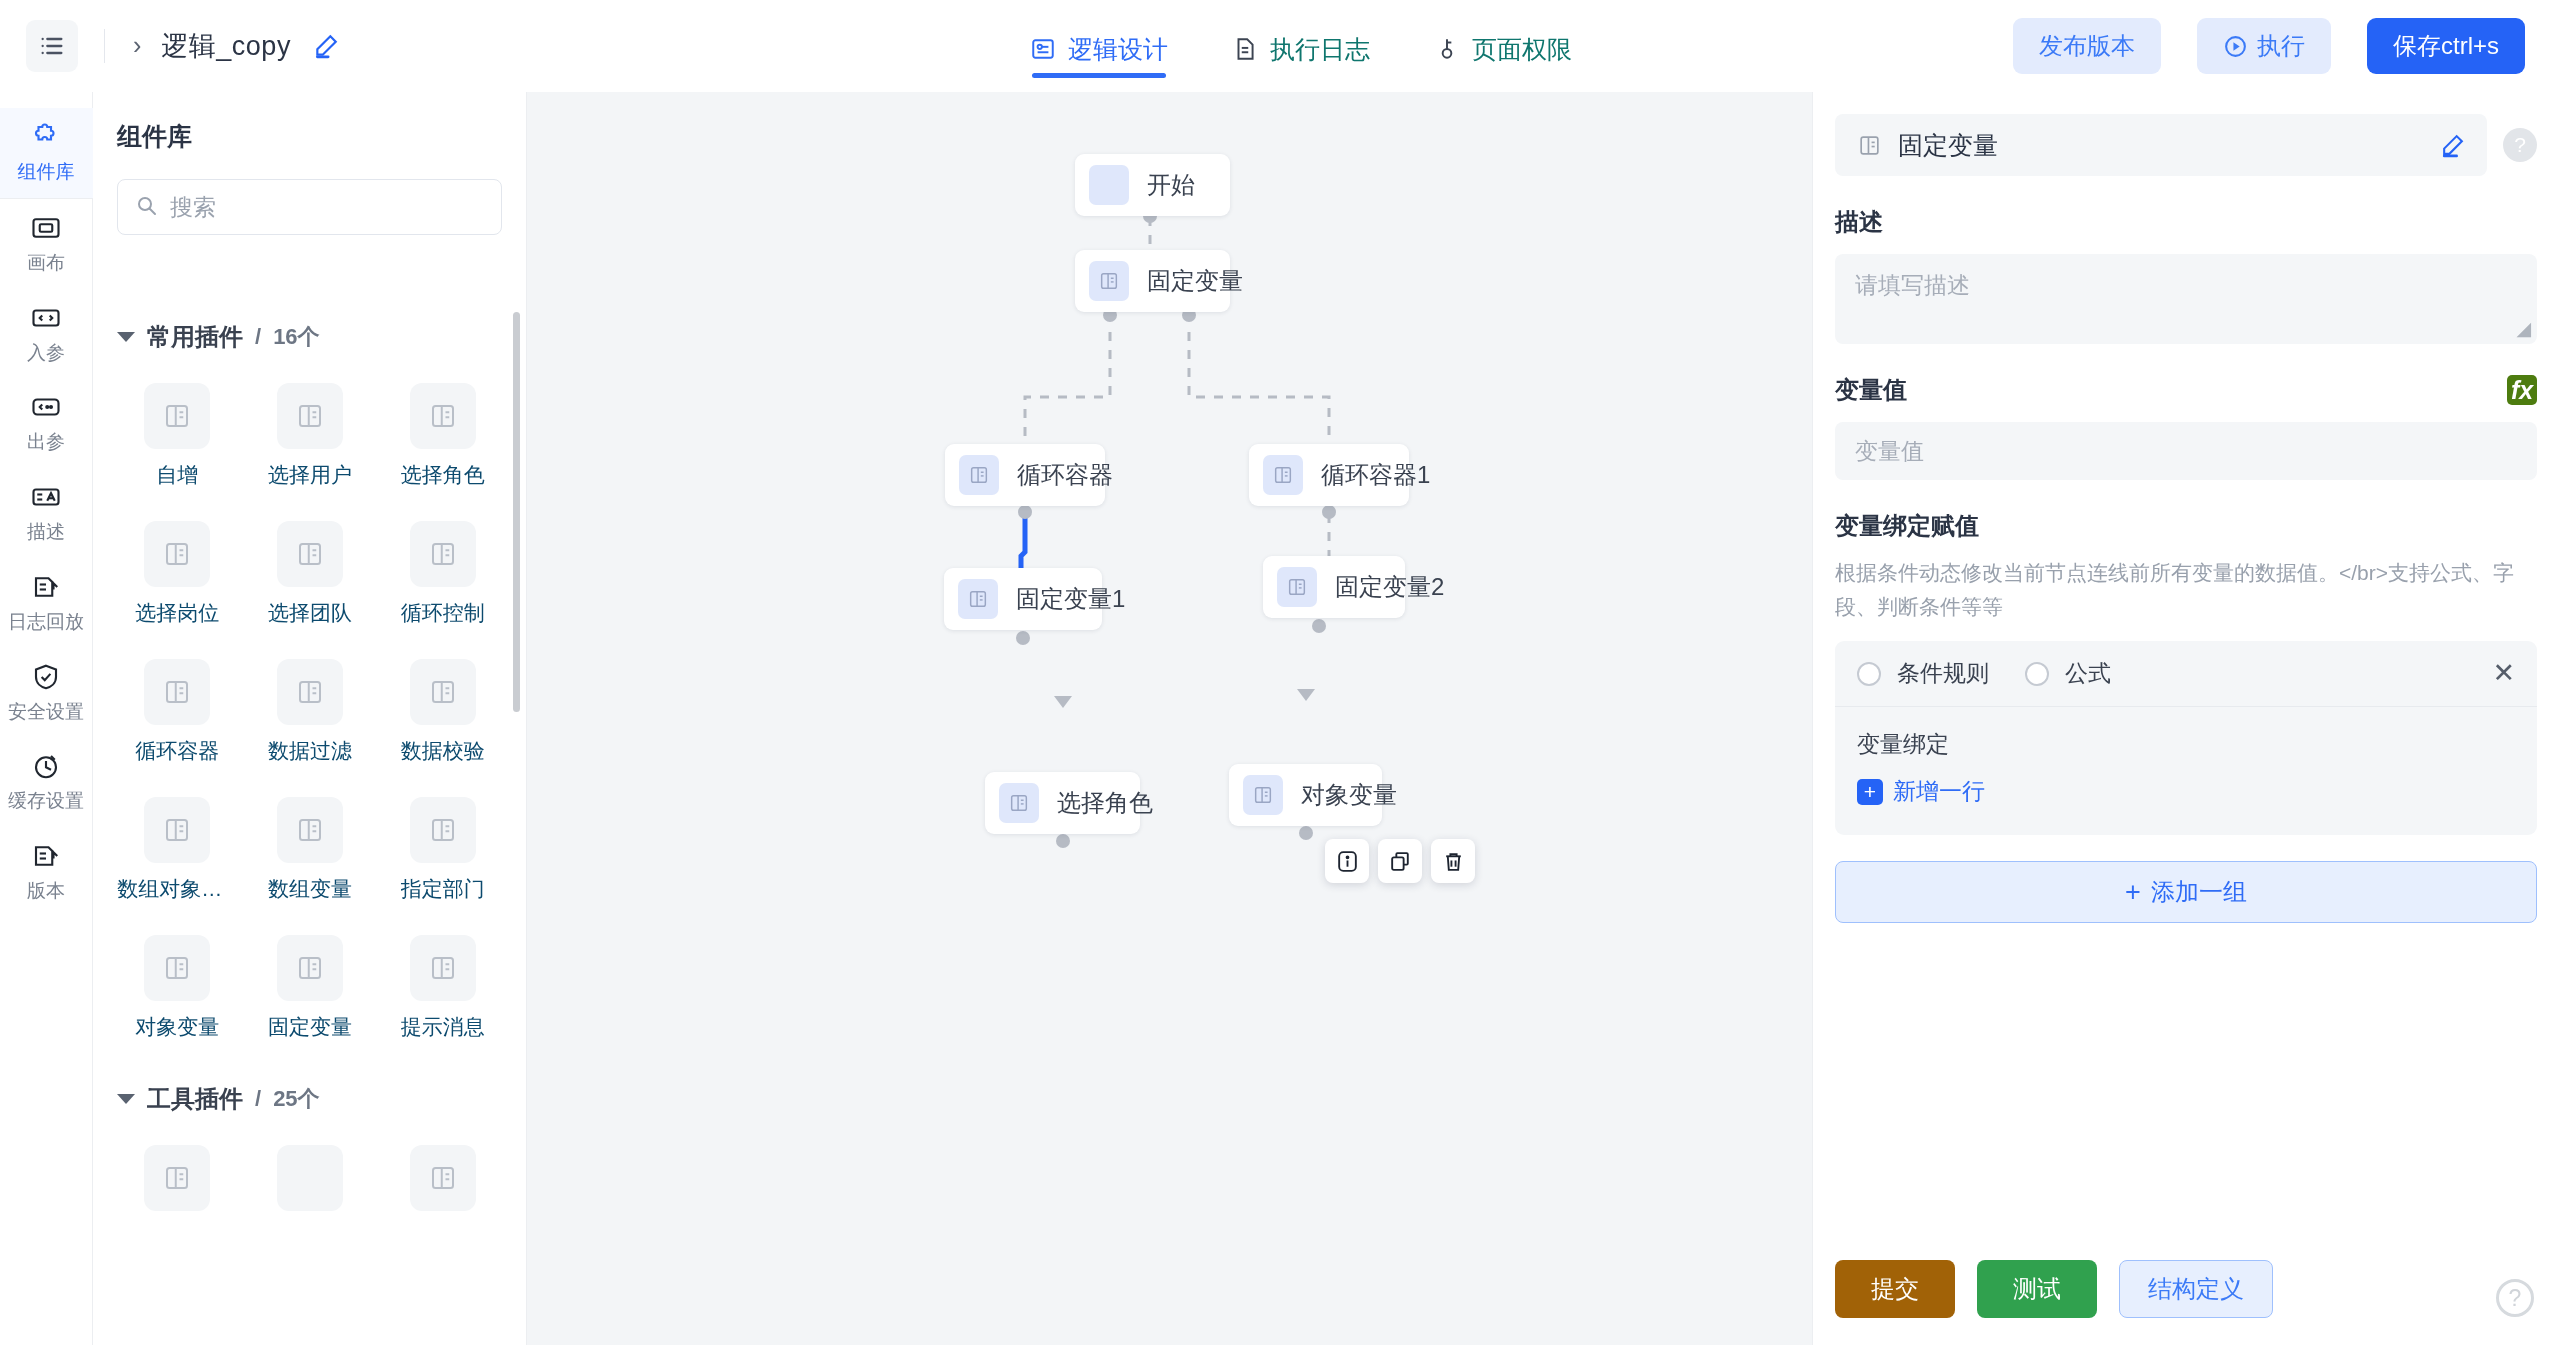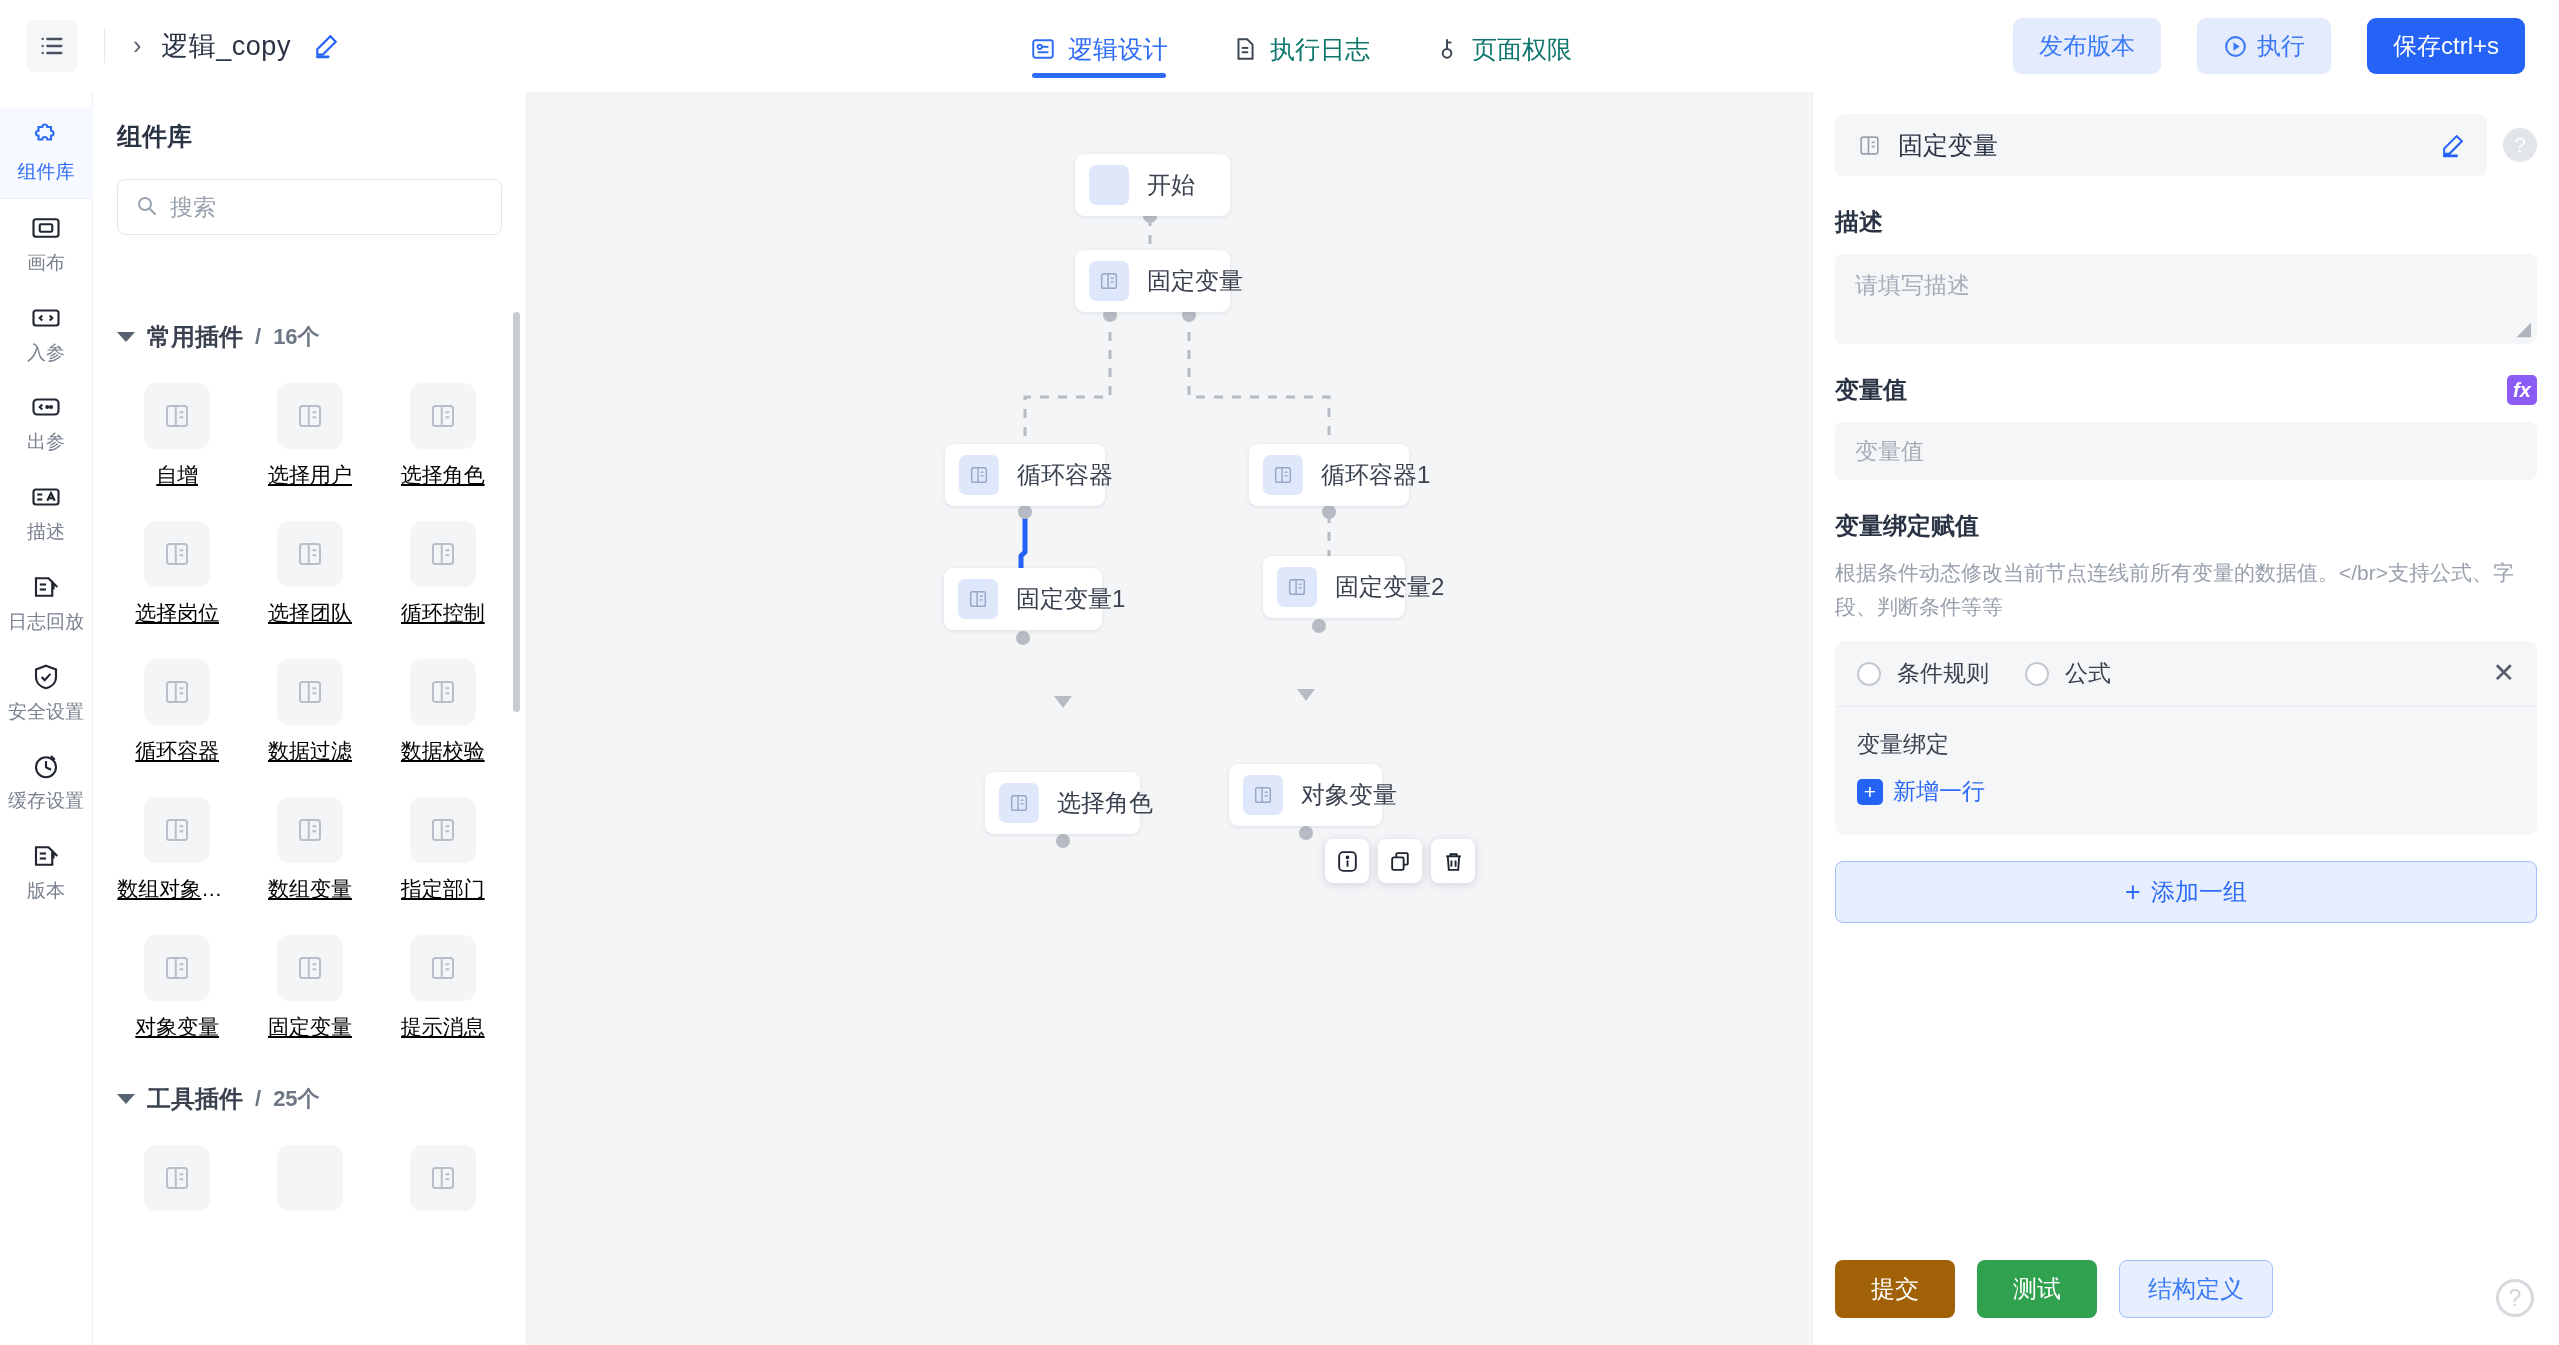--- a/index.html
+++ b/index.html
@@ -81,22 +81,22 @@
   .group-head { display: flex; align-items: center; gap: 12px; padding: 24px 0 6px 24px; }
   .group-head .caret { width: 0; height: 0; border-left: 9px solid transparent; border-right: 9px solid transparent;
                        border-top: 10px solid #596270; }
   .group-head .gname { font-size: 24px; font-weight: bold; color: #39414f; }
   .group-head .gcount { font-size: 22px; color: #6d7684; font-weight: bold; }
   .grid { display: grid; grid-template-columns: repeat(3, 1fr); padding: 10px 18px 0 18px; }
   .cell { display: flex; flex-direction: column; align-items: center; padding: 14px 0 18px; cursor: grab; }
   .cell .tile { width: 66px; height: 66px; border-radius: 12px; background: #f3f5f7;
                 display: flex; align-items: center; justify-content: center; }
   .cell .tile svg { width: 30px; height: 30px; }
-  .cell .cname { margin-top: 12px; font-size: 21px; color: #000000; max-width: 120px;
-                 overflow: hidden; text-overflow: ellipsis; white-space: nowrap; text-align: center; text-decoration: underline; }
+  .cell .cname { margin-top: 12px; font-size: 21px; color: #0c4a6e; max-width: 120px;
+                 overflow: hidden; text-overflow: ellipsis; white-space: nowrap; text-align: center; }
   .lib-sb { position: absolute; right: 6px; top: 220px; width: 7px; height: 400px;
             background: #c9ccd1; border-radius: 4px; }
 
   
   .canvas {
     position: absolute; left: 527px; top: 92px; width: 1285px; height: 1253px;
     background: #f3f5f7; overflow: hidden;
   }
   .node {
     position: absolute; background: #fff; border-radius: 9px; height: 62px;
@@ -131,22 +131,22 @@
   .rp-namebar .nbicon svg { width: 25px; height: 25px; }
   .rp-namebar .nbtext { margin-left: 16px; font-size: 25px; color: #2b3445; flex: 1; }
   .rp-namebar .nbedit { display: flex; cursor: pointer; }
   .rp-namebar .nbedit svg { width: 25px; height: 25px; }
   .help-circle { width: 34px; height: 34px; border-radius: 50%; background: #e2e5e9;
                  color: #fff; font-size: 21px; display: flex; align-items: center;
                  justify-content: center; cursor: pointer; flex: none; }
   .rp-section { padding: 0 22px; }
   .fld-label { font-size: 24px; font-weight: bold; color: #2b3445; margin-top: 30px; }
   .fld-label-row { display: flex; align-items: center; justify-content: space-between; margin-top: 30px; }
-  .fx-badge { width: 30px; height: 30px; border-radius: 5px; background: #8b5cf6; color: #fff;
-              font-size: 20px; font-style: italic; font-weight: bold;
+  .fx-badge { width: 30px; height: 30px; border-radius: 5px; background: #4d7c0f; color: #fff;
+              font-size: 25px; font-style: italic; font-weight: bold;
               display: flex; align-items: center; justify-content: center; cursor: pointer; }
   .textarea-box { margin-top: 16px; height: 90px; background: #f4f6f8; border-radius: 8px;
                   padding: 16px 20px; font-size: 23px; color: #a6adb8; position: relative; cursor: text; }
   .textarea-box .resize { position: absolute; right: 6px; bottom: 4px; color: #aeb4bd; font-size: 19px; }
   .input-box { margin-top: 16px; height: 58px; background: #f4f6f8; border-radius: 8px;
                padding: 0 20px; font-size: 23px; color: #a6adb8; display: flex; align-items: center; cursor: text; }
   .hint { margin-top: 14px; font-size: 21px; line-height: 1.6; color: #98a0ac; }
   .cond-card { margin-top: 18px; background: #f4f6f8; border-radius: 9px; overflow: hidden; }
   .cond-head { display: flex; align-items: center; height: 66px; padding: 0 22px;
                border-bottom: 1px solid #e7eaee; }

